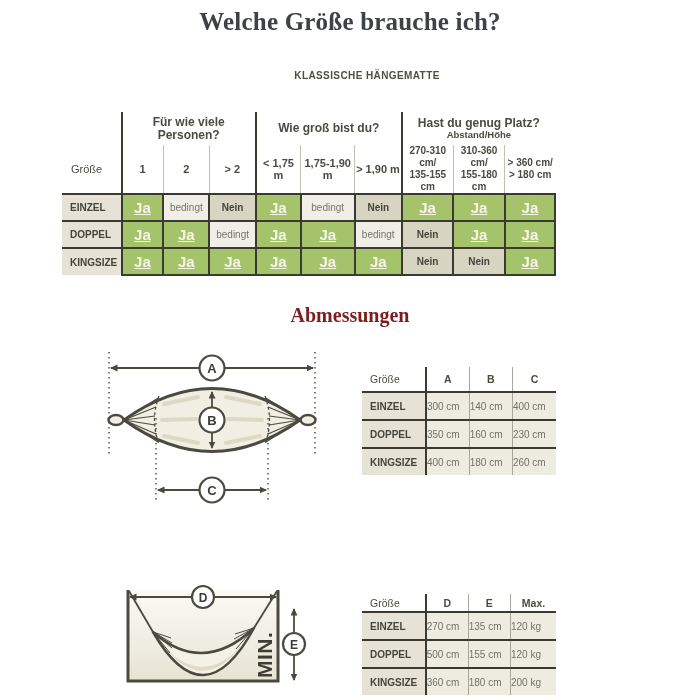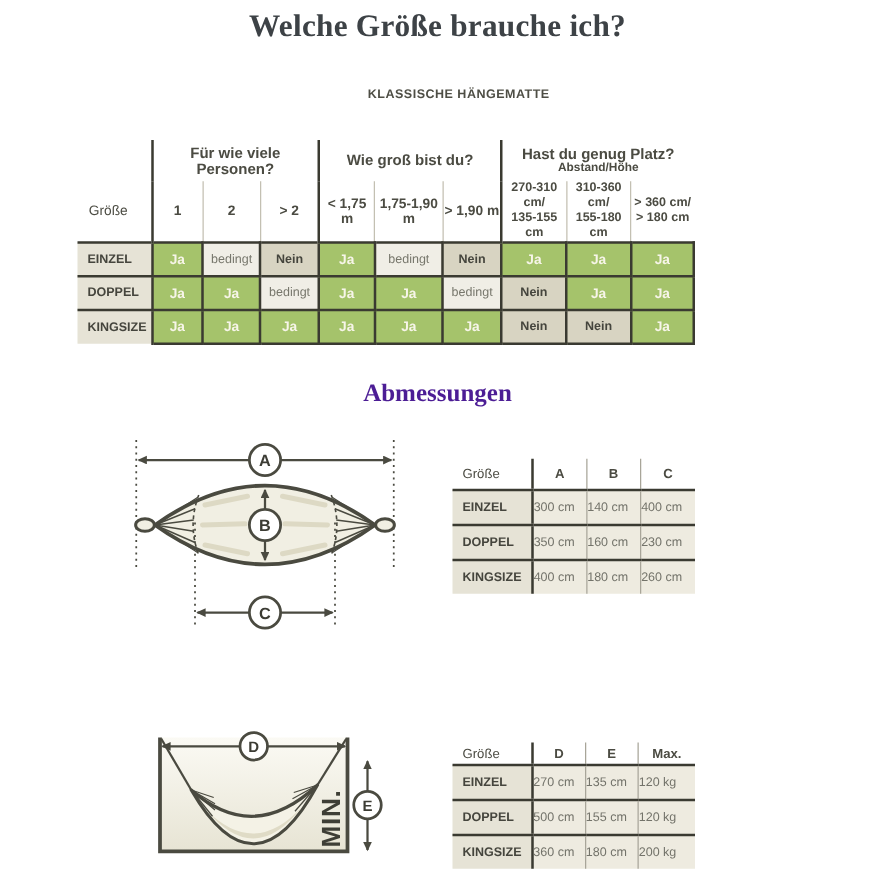--- a/index.html
+++ b/index.html
@@ -18,41 +18,41 @@
     --cell-text:#73736a;
     --ink:#4a4a40;
   }
   html,body{margin:0;padding:0;}
   body{font-family:"Liberation Sans",sans-serif;background:#fff;}
   #canvas{position:relative;width:556px;height:700px;background:#ffffff;overflow:hidden;}
 
   .center-text{position:absolute;left:0;width:700px;text-align:center;}
   #page-title{top:8px;font-family:"Liberation Serif",serif;font-weight:bold;font-size:25px;color:#3d4246;letter-spacing:0.2px;}
   #page-subtitle{top:70px;font-size:10px;font-weight:bold;color:#4e4e45;letter-spacing:0.4px;padding-left:17px;}
-  .section-title{font-family:"Liberation Serif",serif;font-weight:bold;font-size:20px;color:#4c1d95;}
+  .section-title{font-family:"Liberation Serif",serif;font-weight:bold;font-size:20px;color:#7f1d1d;}
   #dim-title{top:304px;}
   #dist-title{top:566px;}
 
   
   #main-table{position:absolute;left:62px;top:112px;border-collapse:collapse;table-layout:fixed;}
   #main-table th,#main-table td{padding:0;margin:0;text-align:center;vertical-align:middle;font-family:"Liberation Sans",sans-serif;}
   #main-table .group-row th{height:33px;font-size:12px;font-weight:bold;color:var(--head-text);border-left:2px solid var(--dark);margin-top:48px;}
   #main-table .group-row th.corner{border-left:none;}
   #main-table .group-row .grp-sub{font-size:9.5px;font-weight:bold;line-height:10px;}
   #main-table .group-row .grp-main{line-height:13px;}
   #main-table .cols-row th{height:38px;font-size:11px;font-weight:bold;color:var(--head-text);border-left:1px solid var(--light-line);}
   #main-table .cols-row th.gstart{border-left:2px solid var(--dark);}
   #main-table .cols-row th.corner{border-left:none;text-align:left;padding-left:9px;font-weight:normal;}
   #main-table .cols-row th.twoline{font-size:10px;line-height:12px;}
   #main-table tbody td{border:2px solid var(--dark);height:25px;}
   #main-table tbody th.rowlabel{background:var(--label-bg);color:var(--label-text);font-size:10px;font-weight:bold;
       text-align:left;padding-left:8px;border-top:2px solid var(--dark);border-right:2px solid var(--dark);
       border-left:none;border-bottom:2px solid var(--dark);}
   #main-table tbody tr:last-child th.rowlabel{border-bottom:none;}
-  #main-table td.ja{background:var(--green);color:var(--green-text);font-weight:bold;font-size:11px;}
+  #main-table td.ja{background:var(--green);color:var(--green-text);font-weight:bold;font-size:15px;text-decoration:underline;}
   #main-table td.bedingt{background:var(--bedingt-bg);color:var(--bedingt-text);font-size:10px;}
   #main-table td.nein{background:var(--nein-bg);color:var(--label-text);font-size:10px;font-weight:bold;}
 
   
   .dtable{position:absolute;border-collapse:collapse;table-layout:fixed;}
   .dtable th,.dtable td{padding:0;margin:0;vertical-align:middle;font-family:"Liberation Sans",sans-serif;}
   .dtable thead th{font-size:10.5px;font-weight:bold;color:var(--head-text);text-align:center;border-bottom:2px solid var(--dark);}
   .dtable thead th.lab{text-align:left;padding-left:8px;font-weight:normal;font-size:10.5px;}
   .dtable tbody th{background:var(--label-bg);color:var(--label-text);font-size:10px;font-weight:bold;text-align:left;padding-left:8px;height:26px;}
   .dtable tbody td{background:var(--cell-bg);color:var(--cell-text);font-size:10px;text-align:left;height:26px;}

